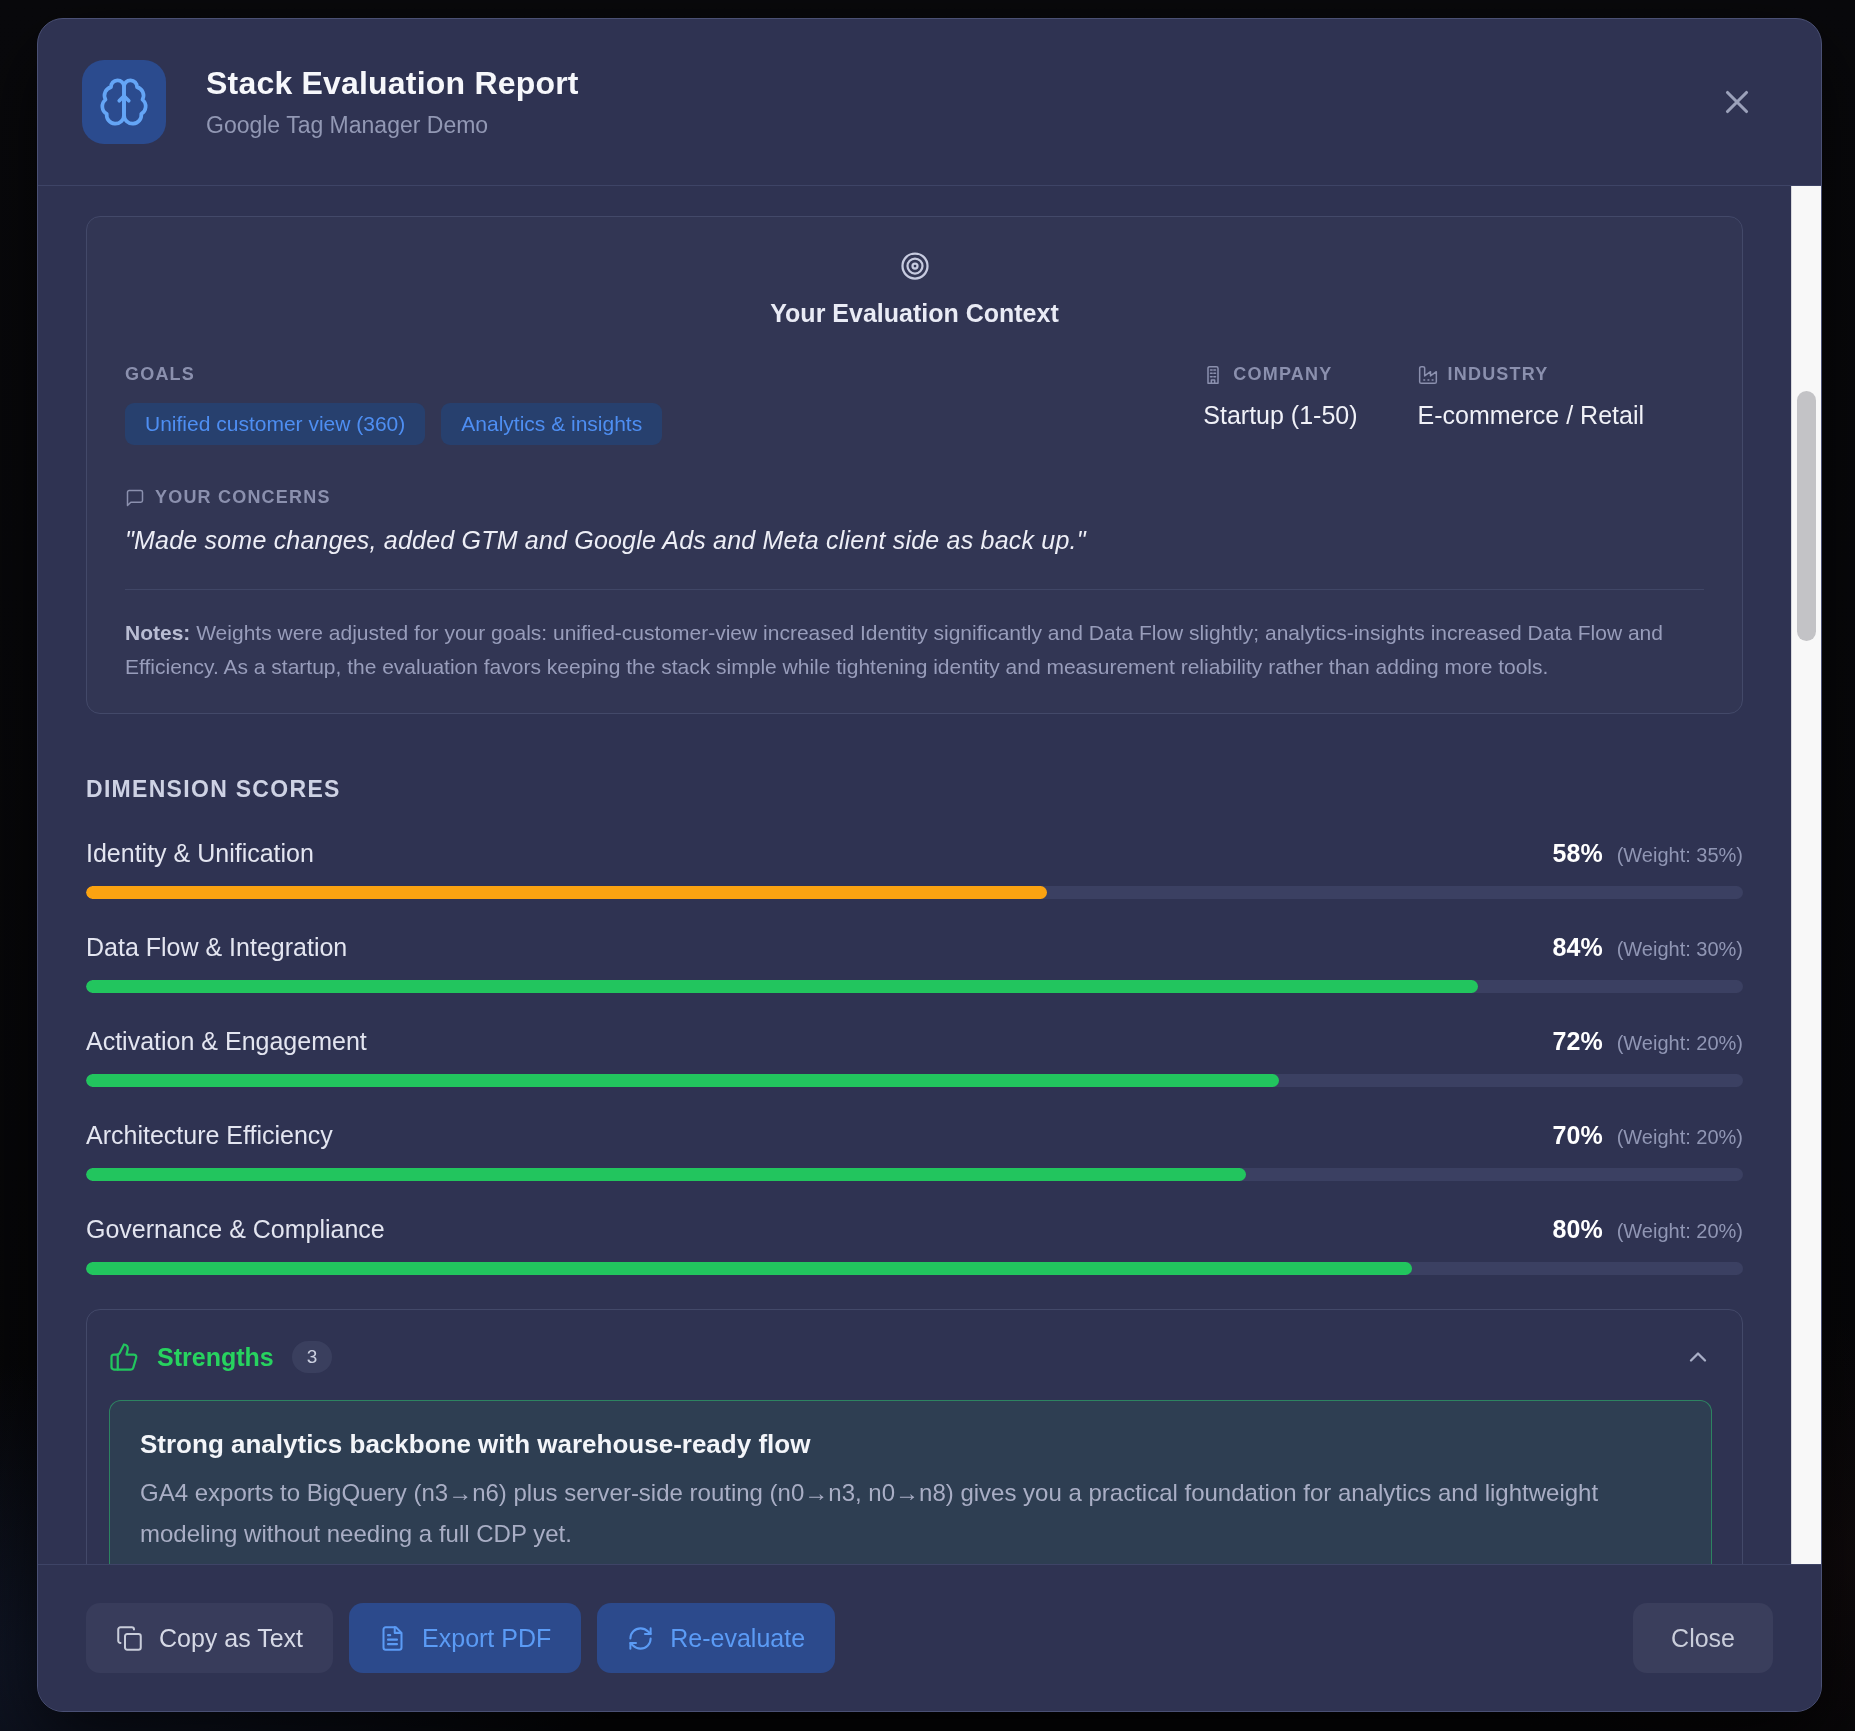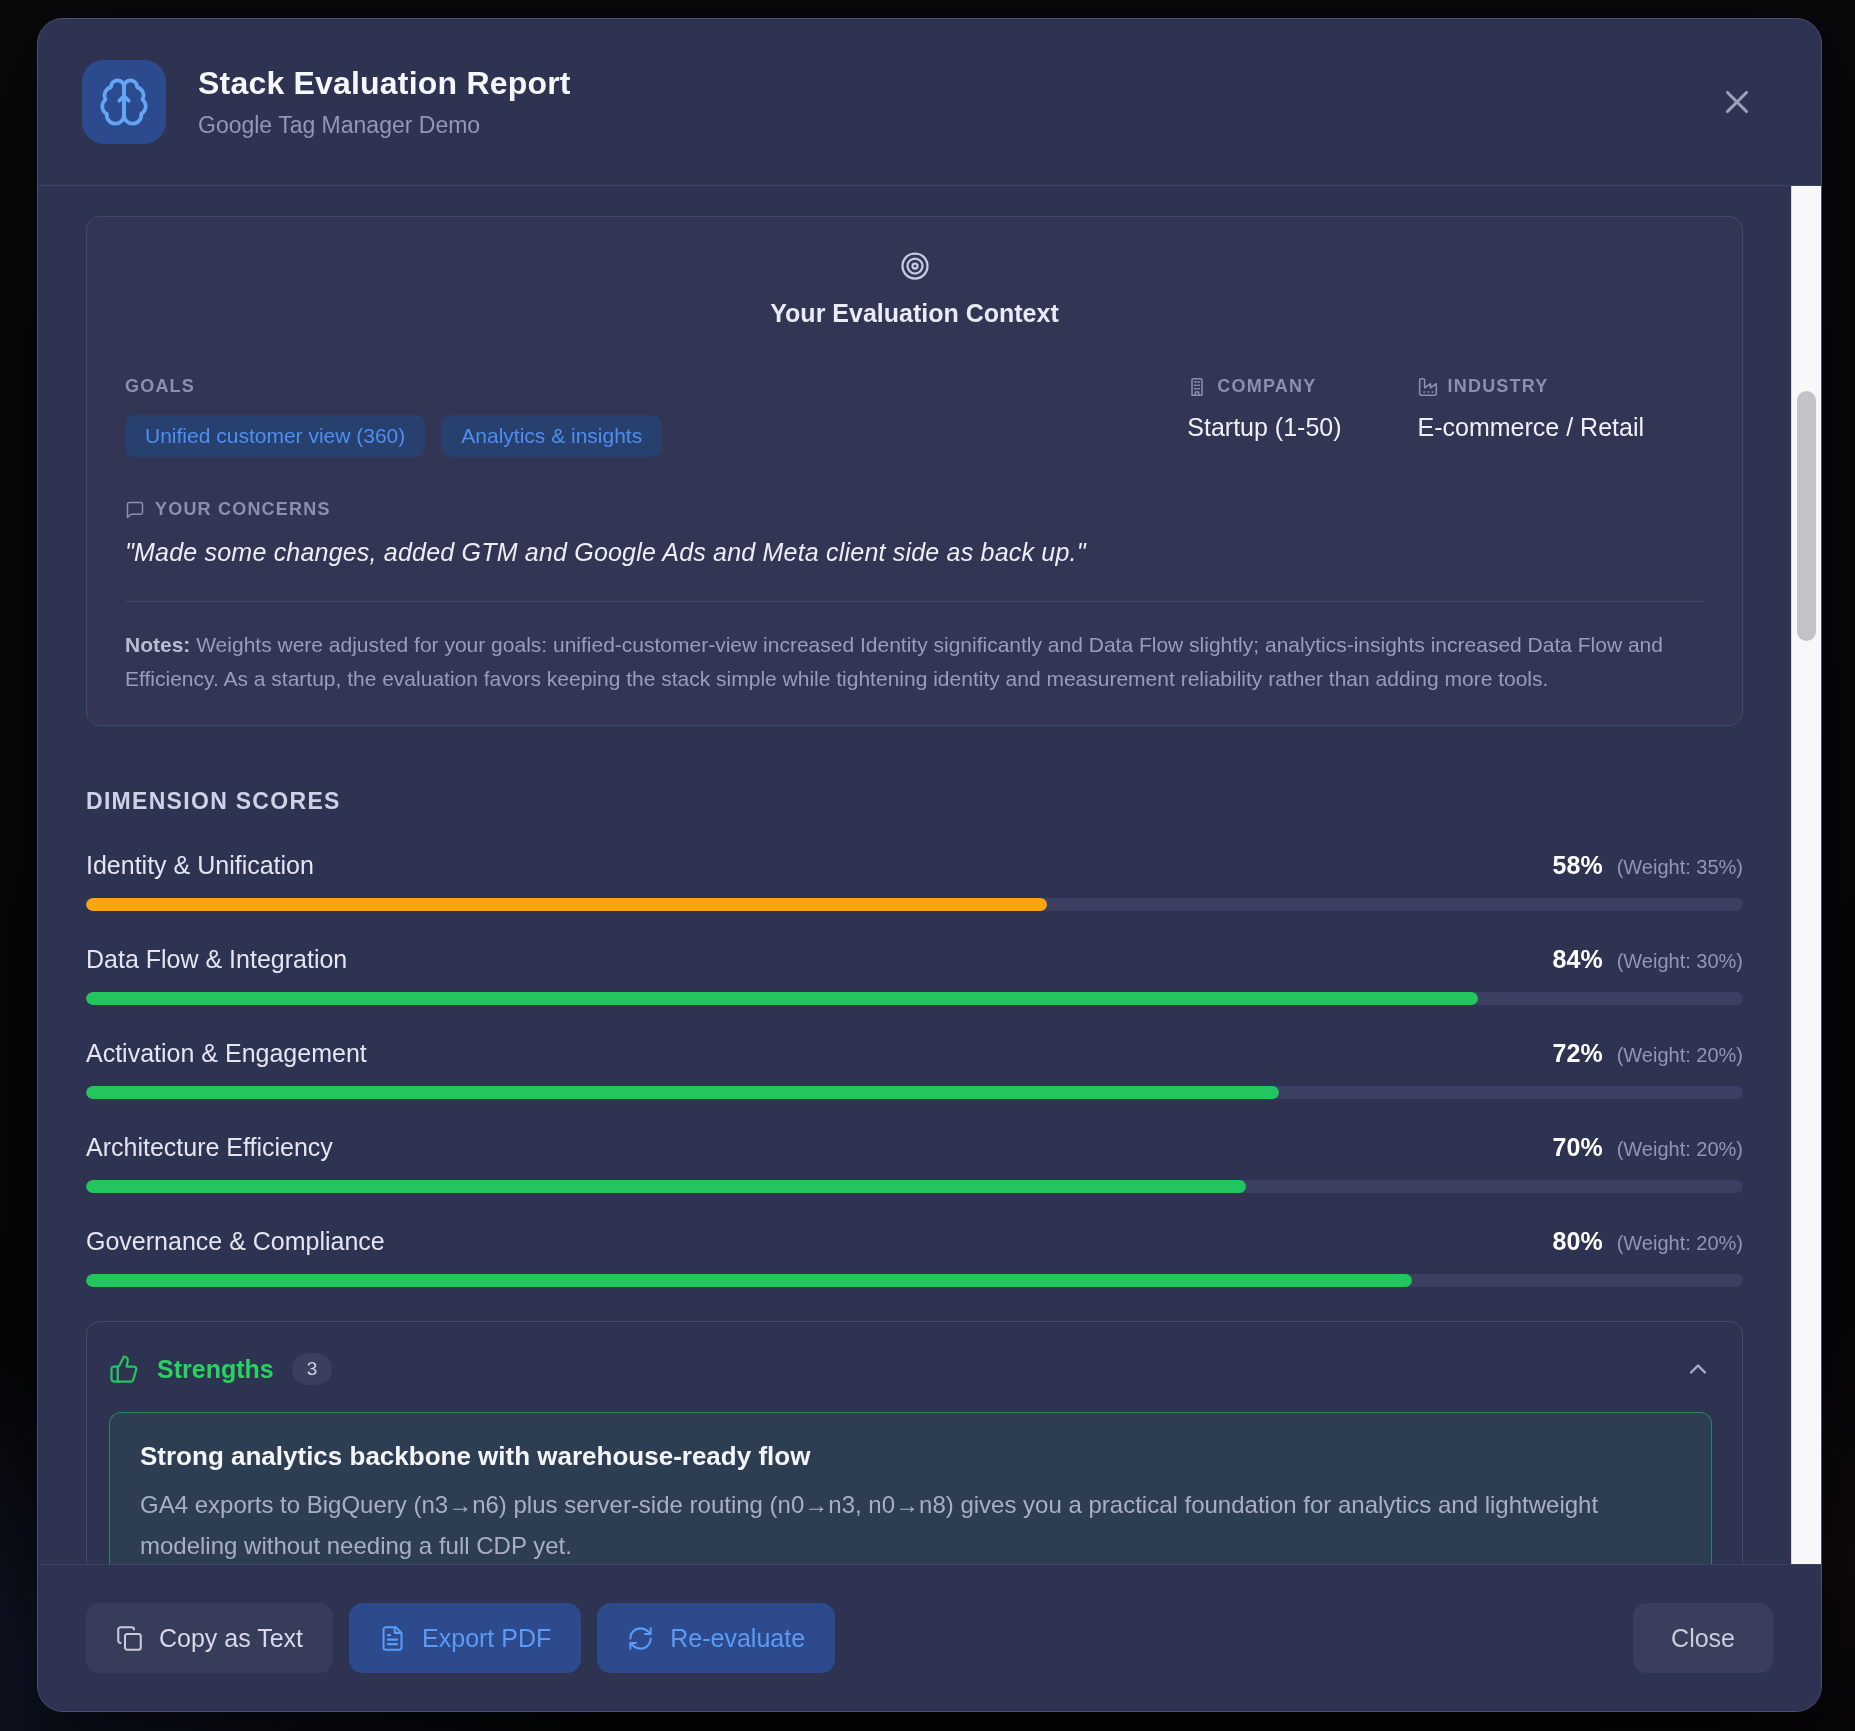--- a/index.html
+++ b/index.html
@@ -33,21 +33,21 @@
     padding:0 60px 0 44px;
     border-bottom:1px solid #3e4466;
   }
   .app-icon {
     width:84px; height:84px; border-radius:22px;
     background:#2b4b8e;
     display:flex; align-items:center; justify-content:center;
     flex:0 0 84px;
   }
   .app-icon svg { width:52px; height:52px; stroke:#64a5f6; }
-  .header-titles { margin-left:32px; flex:1; }
+  .header-titles { margin-left:40px; flex:1; }
   .modal-title { font-size:32px; font-weight:bold; color:#f6f7fb; letter-spacing:0.2px; }
   .modal-subtitle { font-size:23px; color:#9298b4; margin-top:10px; }
   .close-x {
     width:48px; height:48px; display:flex; align-items:center; justify-content:center;
     cursor:pointer; border-radius:8px;
   }
   .close-x svg { width:38px; height:38px; stroke:#9ba1ba; }
   
   .modal-body {
     position:relative; flex:1 1 auto; overflow:hidden;
@@ -66,21 +66,21 @@
   }
   
   .context-card {
     border:1px solid #434969; border-radius:14px;
     background:rgba(255,255,255,0.015);
     padding:34px 38px 30px 38px;
   }
   .context-title-row { display:flex; align-items:center; gap:18px;flex-direction:column; }
   .context-title-row svg { width:30px; height:30px; stroke:#c7cbe0; }
   .context-title { font-size:25px; font-weight:bold; color:#e9ebf5; }
-  .context-grid { display:flex; margin-top:48px;gap:16px; }
+  .context-grid { display:flex; margin-top:36px; }
   .context-col-goals { flex:1 1 auto; }
   .context-col { flex:0 0 auto; margin-right:60px; }
   .ctx-label {
     font-size:18px; letter-spacing:1.2px; color:#8b90ae; font-weight:bold;
     display:flex; align-items:center; gap:10px;
   }
   .ctx-label svg { width:20px; height:20px; stroke:#8b90ae; }
   .ctx-value { font-size:25px; color:#f0f1f7; margin-top:16px; }
   .goal-pills { display:flex; gap:16px; margin-top:18px; }
   .goal-pill {

